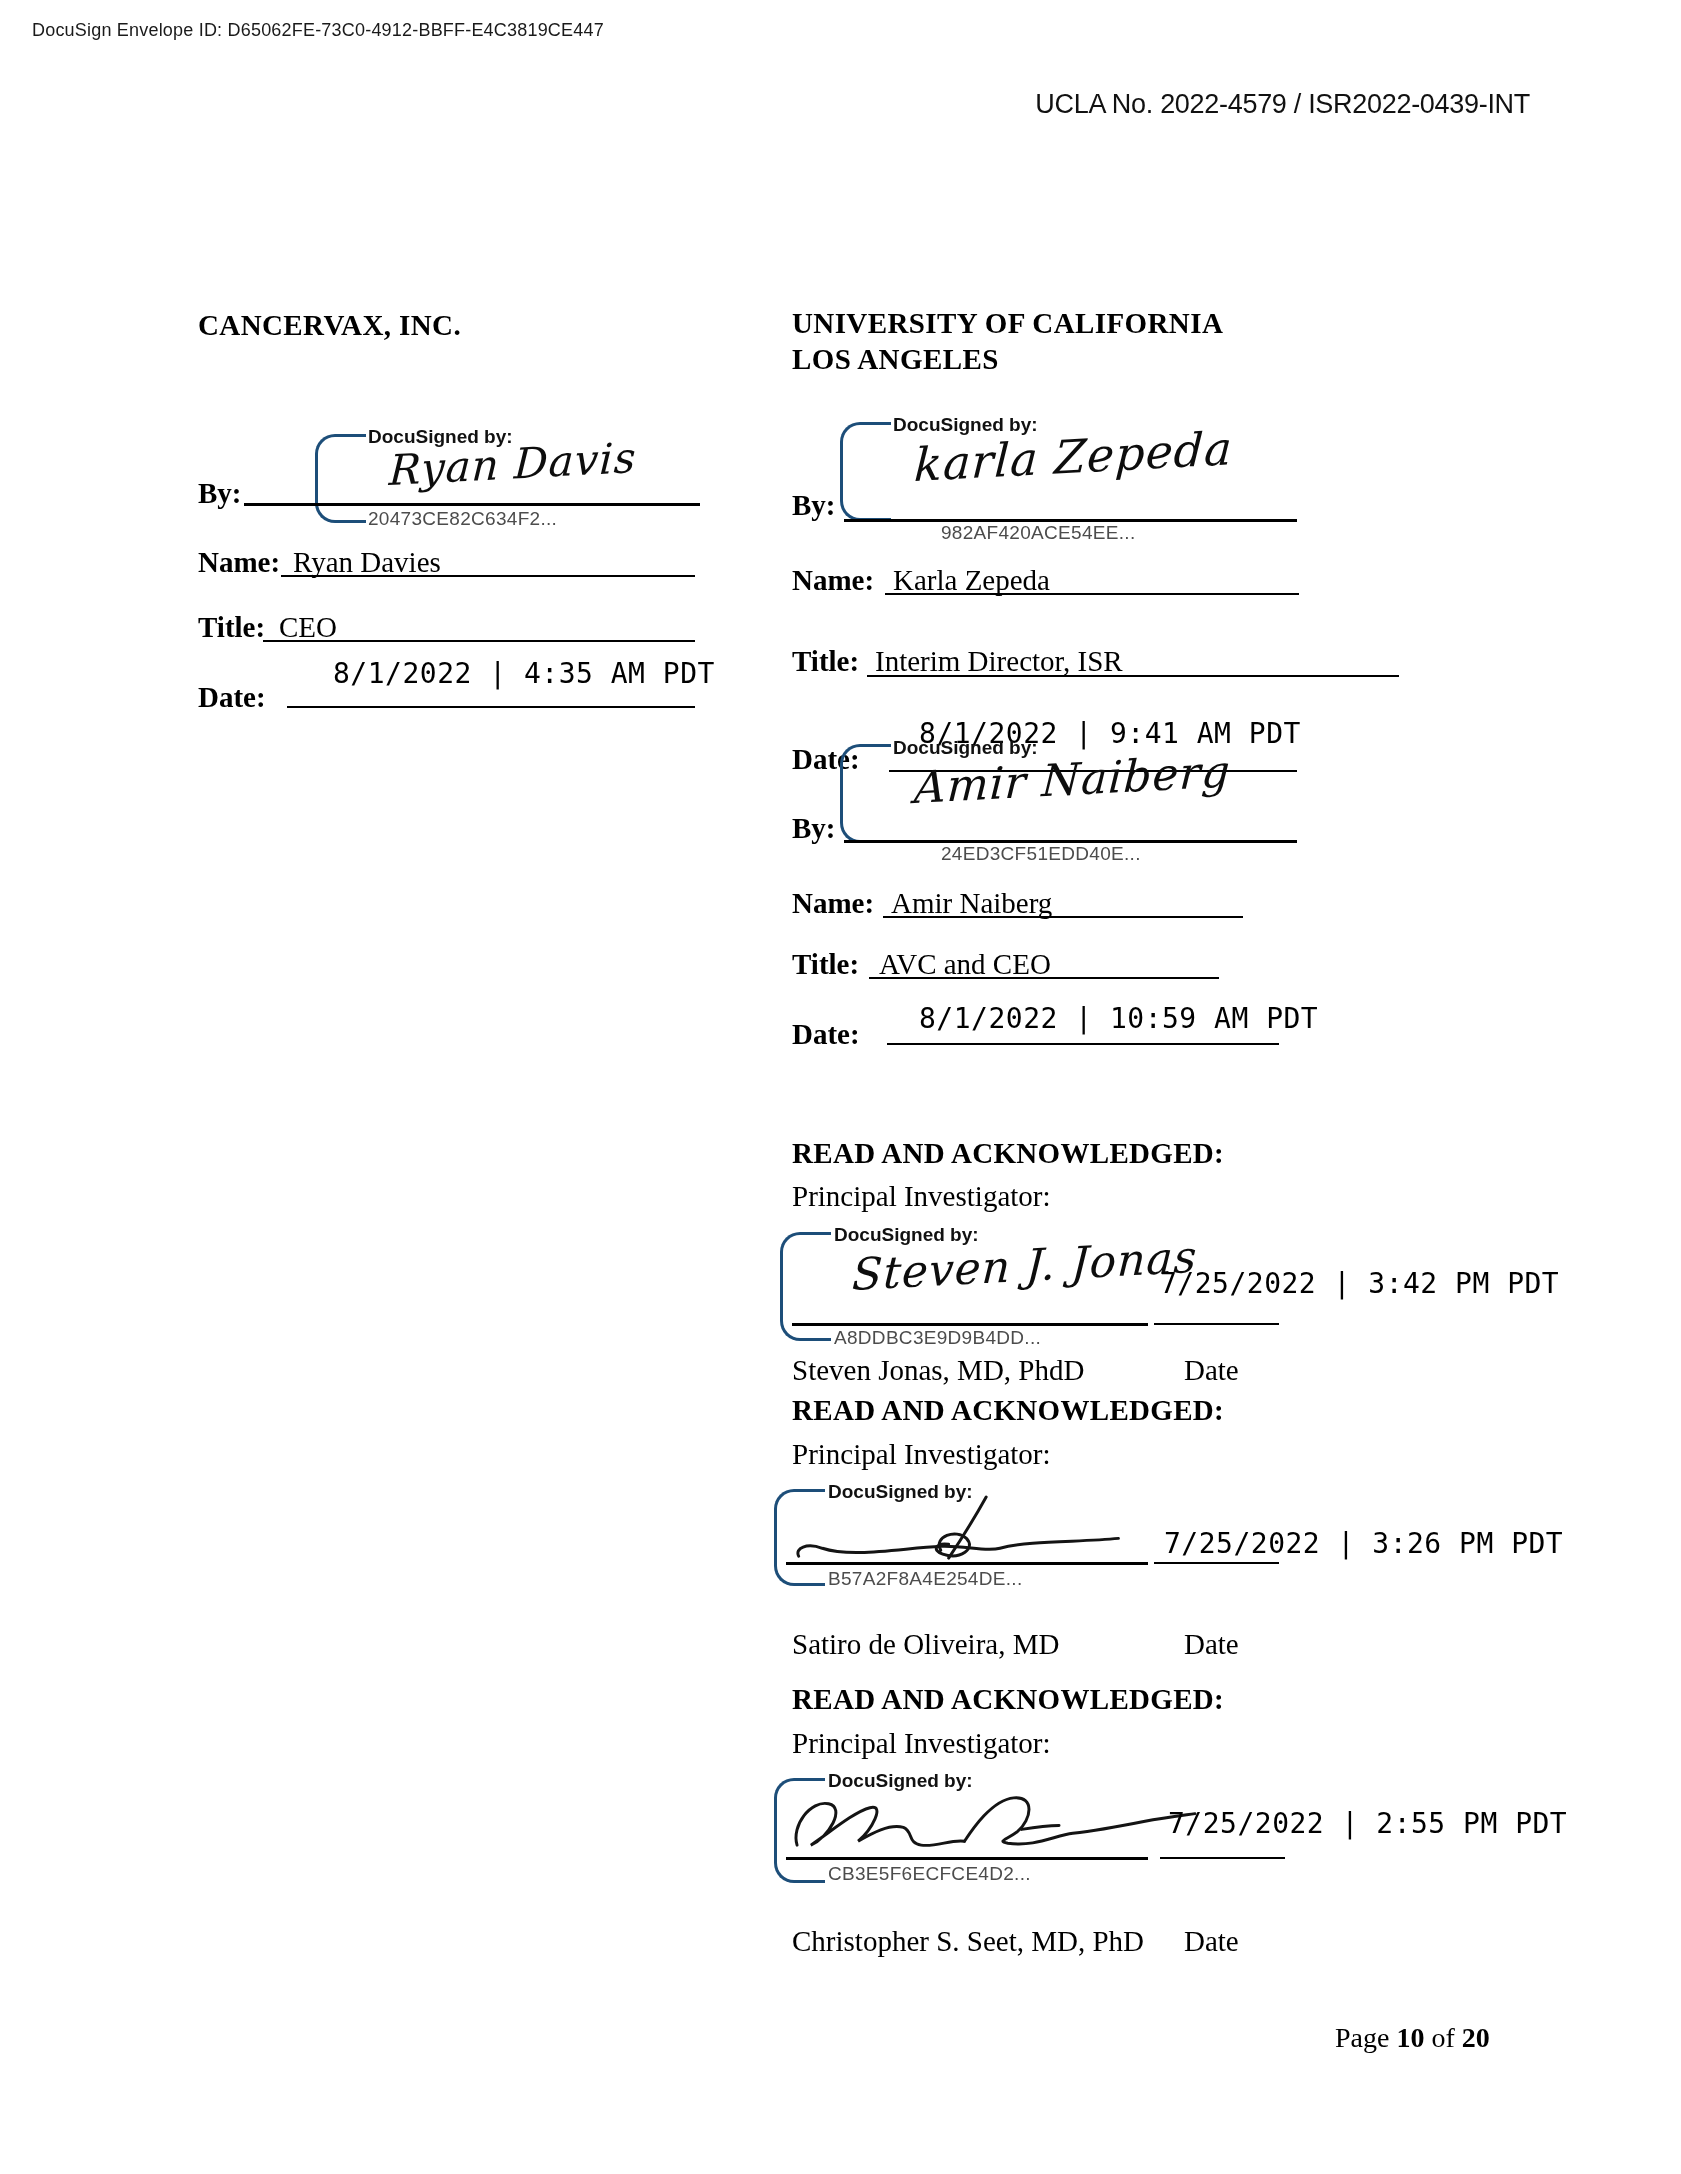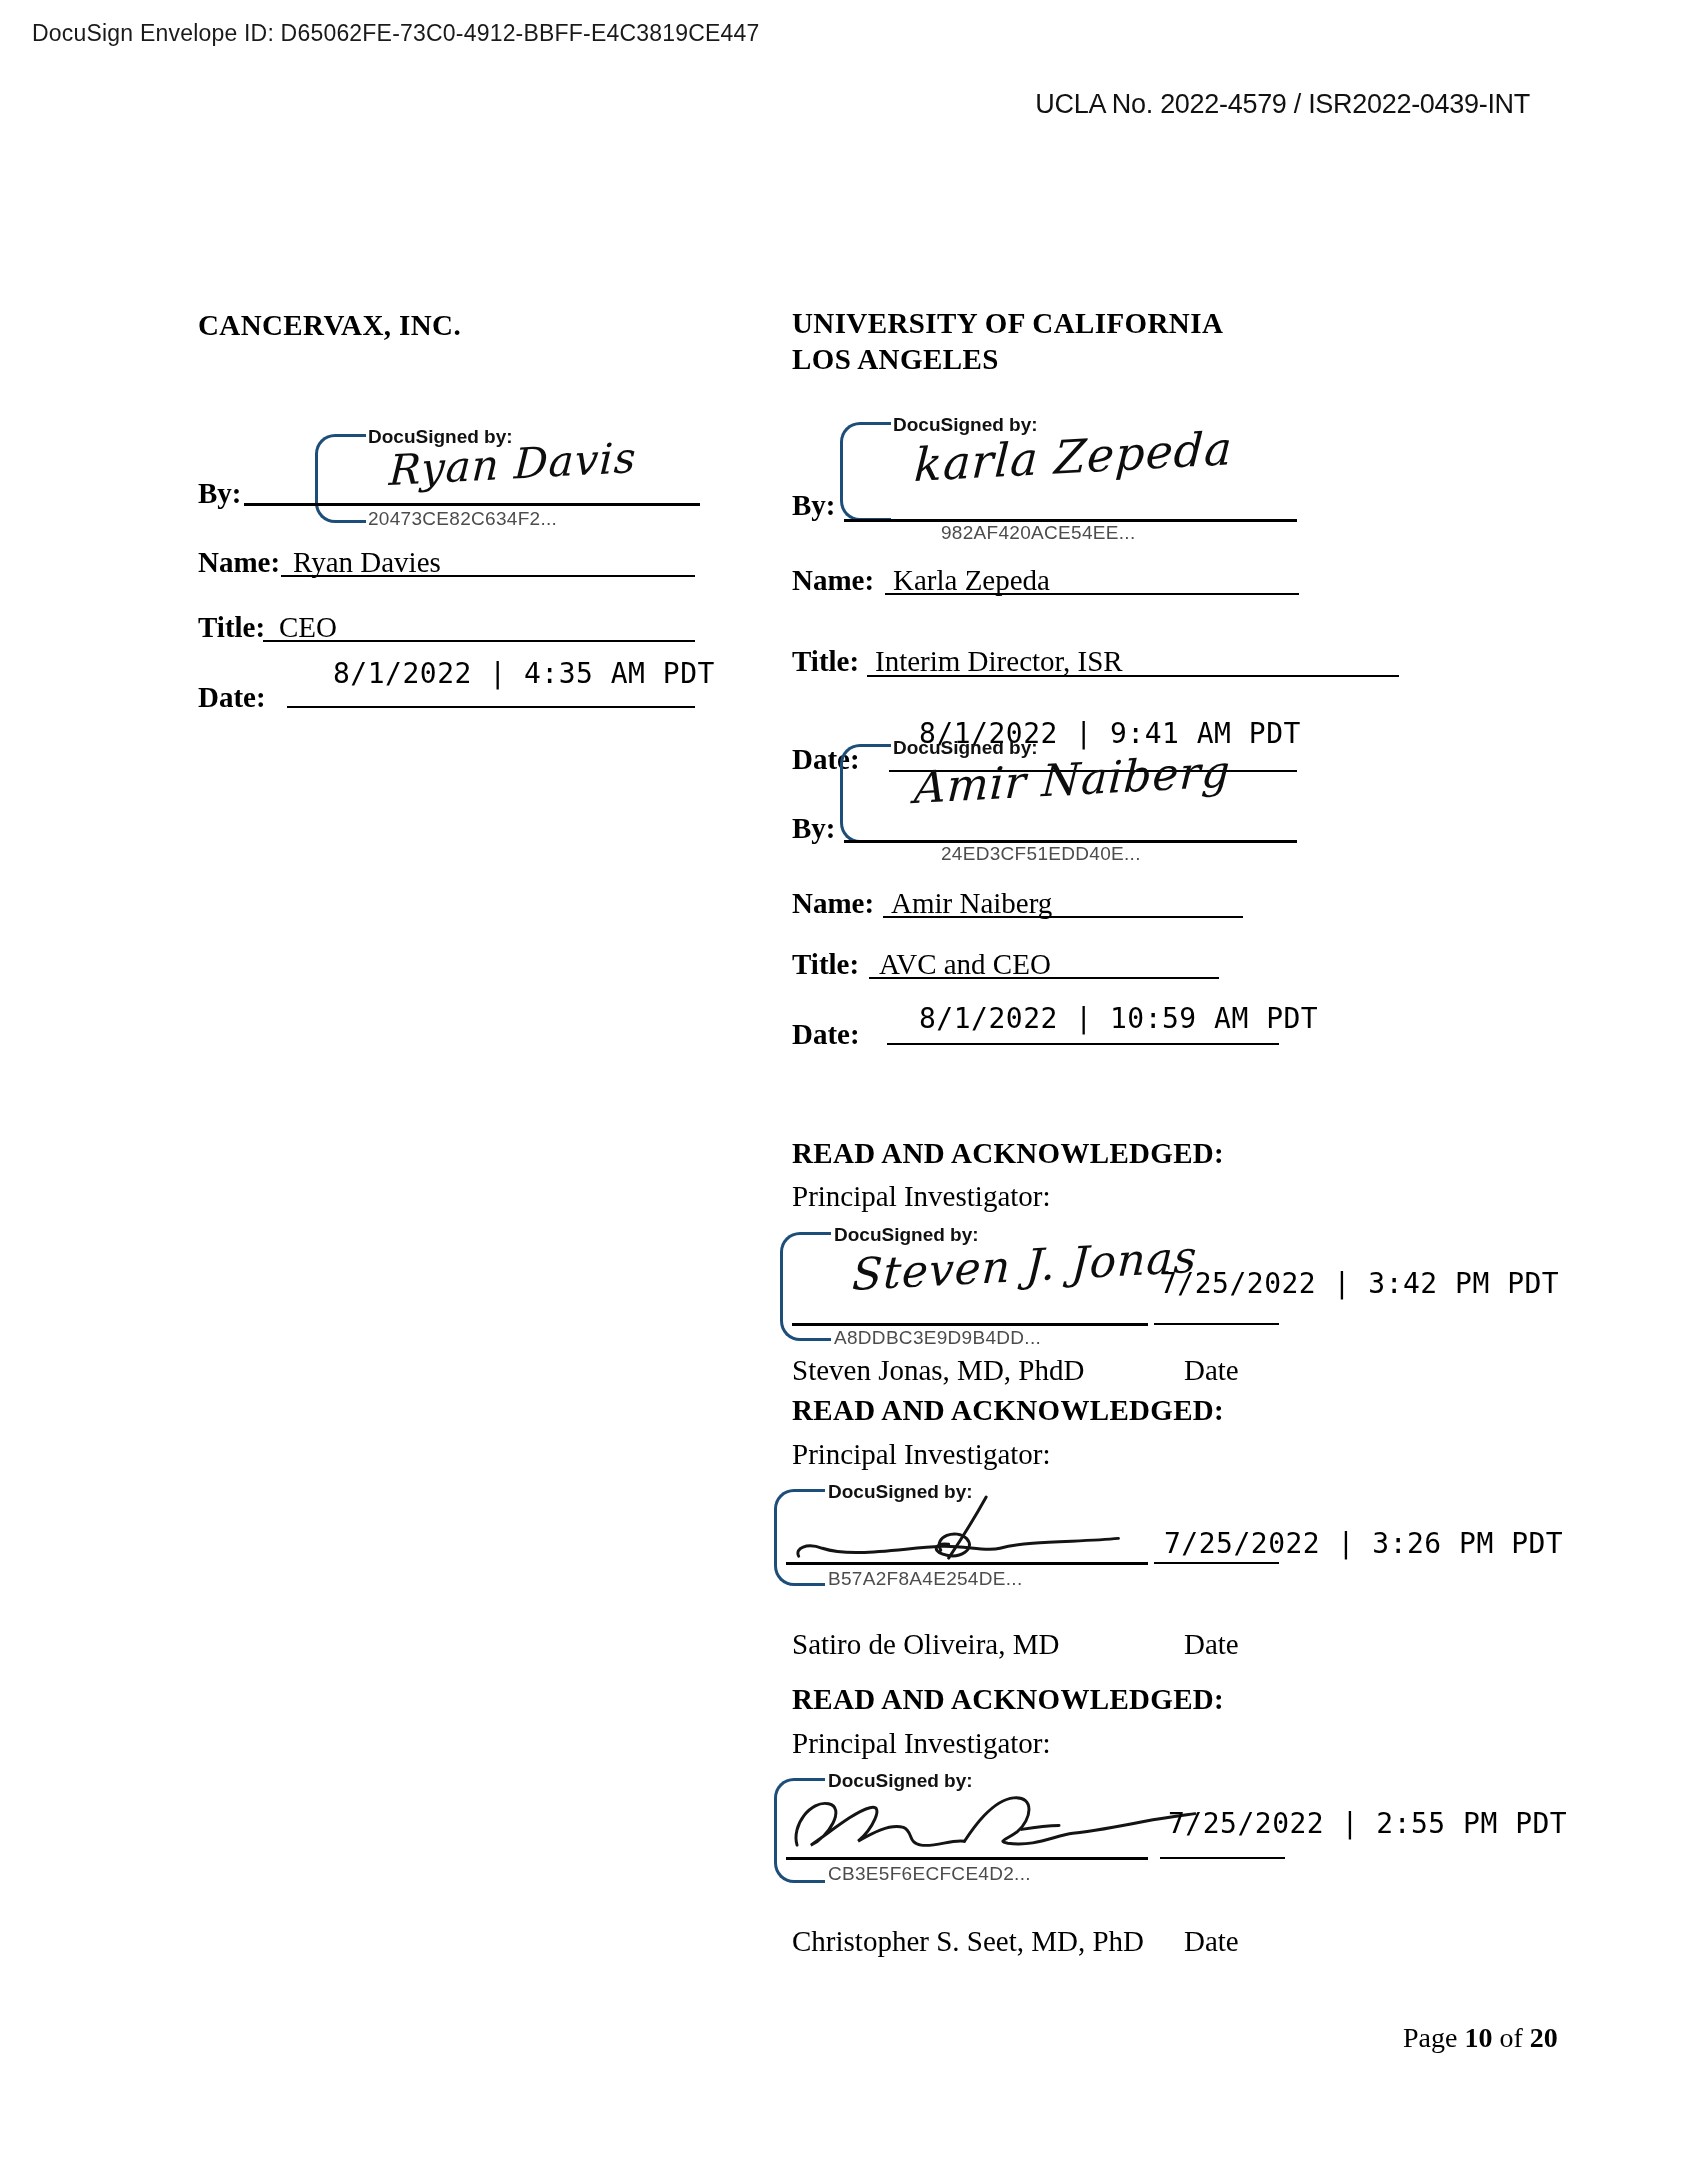--- a/index.html
+++ b/index.html
@@ -9,21 +9,21 @@
     width:1681px;height:2174px;
     background:#ffffff;
     font-family:"Liberation Serif", serif;
     color:#000;
     overflow:hidden;
   }
   .abs{position:absolute;white-space:nowrap;}
   .sans{font-family:"Liberation Sans", sans-serif;}
   .serif{font-family:"Liberation Serif", serif;}
   .mono{font-family:"DejaVu Sans Mono", monospace;}
-  .envelope{font-size:23px;color:#1a1a1a;letter-spacing:0.2px;}
+  .envelope{font-size:18px;color:#1a1a1a;letter-spacing:0.2px;}
   .docnum{font-size:27px;color:#111;letter-spacing:-0.3px;}
   .intro{font-size:28px;line-height:39px;white-space:normal;}
   .party-head{font-size:29px;font-weight:bold;letter-spacing:0.4px;}
   .label{font-size:29px;font-weight:bold;}
   .value{font-size:29px;}
   .ack-head{font-size:29px;font-weight:bold;letter-spacing:0.3px;}
   .ack-sub{font-size:29px;}
   .dateval{font-size:28px;letter-spacing:0.5px;}
   .u-line{position:absolute;border-bottom:3px solid #000;height:0;}
   .u-line.thin{border-bottom-width:2px;}
@@ -171,21 +171,21 @@
   </svg>
   <div class="abs sans stamp-id" style="left:828px;top:1863px;">CB3E5F6ECFCE4D2...</div>
 
   <div class="u-line" style="left:786px;top:1857px;width:362px;"></div>
   <div class="abs mono dateval" style="left:1168px;top:1807px;">7/25/2022 | 2:55 PM PDT</div>
   <div class="u-line thin" style="left:1160px;top:1857px;width:125px;"></div>
 
   <div class="abs value" style="left:792px;top:1925px;">Christopher S. Seet, MD, PhD</div>
   <div class="abs value" style="left:1184px;top:1925px;">Date</div>
 
-  <div class="abs footer" style="left:1403px;top:2022px;">
+  <div class="abs footer" style="left:1335px;top:2022px;">
     <span>Page</span>
     <b>10</b>
     <span>of</span>
     <b>20</b>
   </div>
 
 </div>
 
 
 </body></html>

